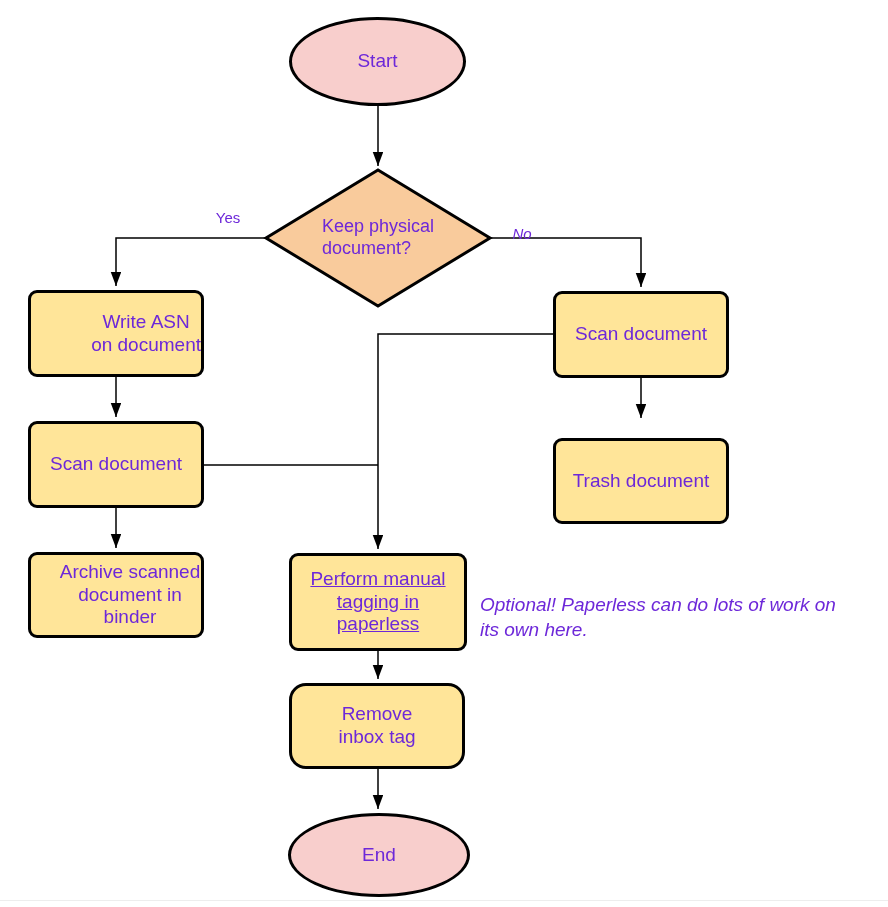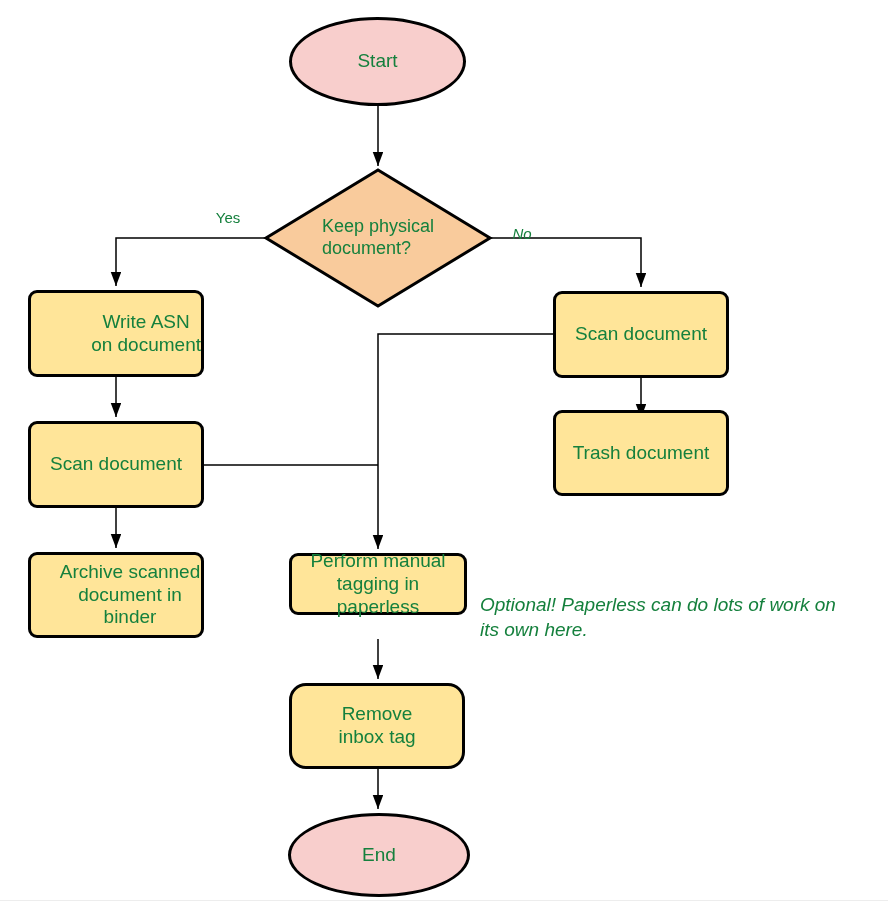--- a/index.html
+++ b/index.html
@@ -2,21 +2,21 @@
 <html style="--terminator-fill: #f8cecc; --decision-fill: #f9cb9c; --process-fill: #ffe599; --stroke: #000000;"><head>
 <meta charset="utf-8">
 <style>
   html, body { margin: 0; padding: 0; background: #ffffff; }
   .canvas {
     position: relative;
     width: 888px;
     height: 907px;
     background: #ffffff;
     font-family: "Liberation Sans", sans-serif;
-    color: #15803d;
+    color: #6d28d9;
     overflow: hidden;
   }
   .edges { position: absolute; left: 0; top: 0; }
   .node {
     position: absolute;
     display: flex;
     align-items: center;
     justify-content: center;
     text-align: center;
     font-size: 19px;
@@ -117,25 +117,25 @@
   </div>
   <div class="node process" style="left:28px; top:552px; width:176px; height:86px;padding-left:28px;">
     <span>Archive scanned
 document in
 binder</span>
   </div>
 
   <div class="node process" style="left:553px; top:291px; width:176px; height:87px;">
     <span>Scan document</span>
   </div>
-  <div class="node process" style="left:553px; top:410px; width:176px; height:86px;">
+  <div class="node process" style="left:553px; top:438px; width:176px; height:86px;">
     <span>Trash document</span>
   </div>
 
-  <div class="node process" style="left:289px; top:553px; width:178px; height:62px;">
+  <div class="node process" style="left:289px; top:553px; width:178px; height:98px;text-decoration:underline;">
     <span>Perform manual
 tagging in
 paperless</span>
   </div>
   <div class="node process" style="left:289px; top:683px; width:176px; height:86px;border-radius:17px;">
     <span>Remove
 inbox tag</span>
   </div>
 
   <div class="note" style="left:480px; top:592px; width:412px;">Optional! Paperless can do lots of work on

